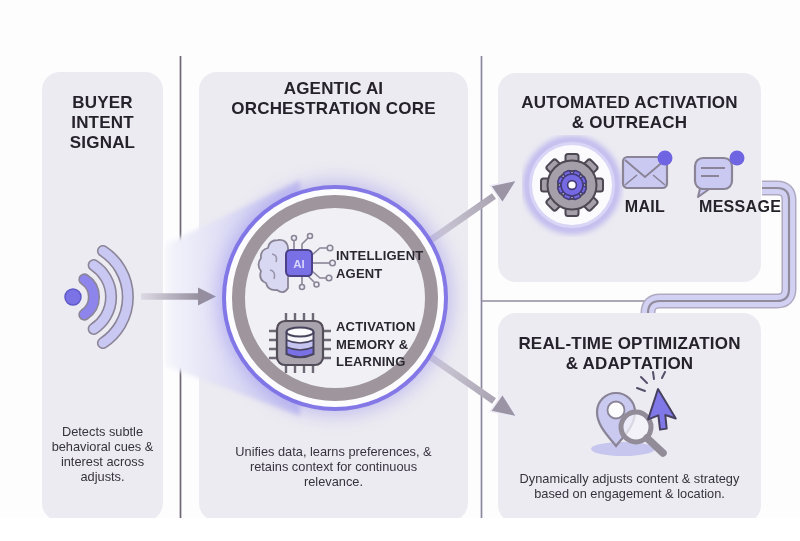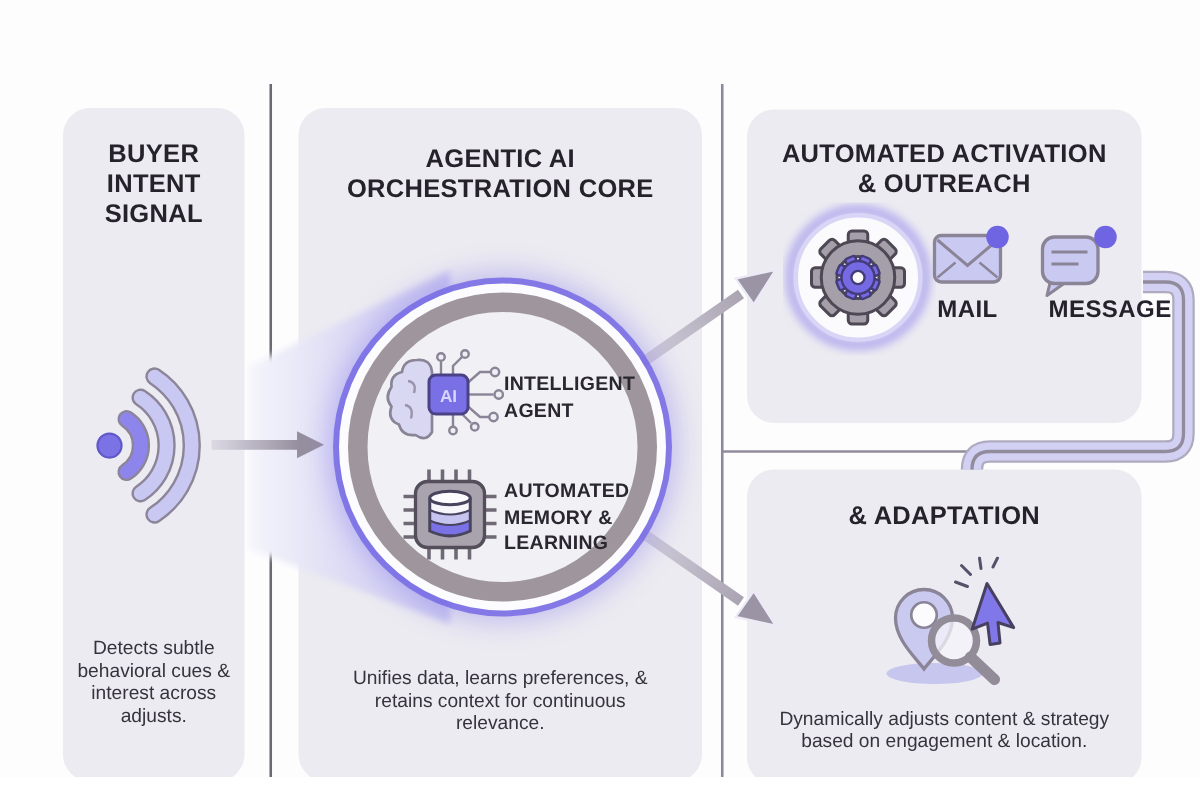--- a/index.html
+++ b/index.html
@@ -102,21 +102,21 @@
     <circle cx="43" cy="57" r="8" fill="#7b72e6" stroke="#6059c8" stroke-width="1.5"></circle>
   </svg>
 
   <div class="body-text" style="left:42px;top:424px;width:121px;">
     <div>Detects subtle</div>
     <div>behavioral cues &amp;</div>
     <div>interest across</div>
     <div>adjusts.</div>
   </div>
 
-  <div class="title" style="left:199px;top:96px;width:269px;">
+  <div class="title" style="left:199px;top:79px;width:269px;">
     <div>AGENTIC AI</div>
     <div>ORCHESTRATION CORE</div>
   </div>
 
   <svg class="icon-svg" style="left:252px;top:222px;" width="92" height="84" viewBox="0 0 92 84">
     <path d="M36 26 Q35 17 26 18 Q17 18 16 26 Q8 28 9 36 Q4 43 9 49 Q6 58 14 61 Q16 69 25 68 Q32 73 36 66 Z" fill="#d8d8f3" stroke="#8a8496" stroke-width="1.8" stroke-linejoin="round"></path>
     <path d="M20 32 Q26 33 24 40 M18 48 Q24 49 22 57" fill="none" stroke="#9a94aa" stroke-width="1.6"></path>
     <g fill="none" stroke="#8a8496" stroke-width="1.6">
       <path d="M60 33 L68 26 L75 26"></path>
         <path d="M60 41 L77 41"></path>
@@ -154,21 +154,21 @@
     <rect x="15" y="14" width="46" height="44" rx="8" fill="#a9a3ae" stroke="#534e5a" stroke-width="2.2"></rect>
     <path d="M24.5 25 V47 Q38 53.5 51.5 47 V25 Z" fill="#f7f7fb"></path>
     <path d="M24.5 33 Q38 39 51.5 33 V40 Q38 46 24.5 40 Z" fill="#c5c4f1"></path>
     <path d="M24.5 40 Q38 46 51.5 40 V47 Q38 53 24.5 47 Z" fill="#7b71e6"></path>
     <path d="M24.5 33 Q38 39 51.5 33 M24.5 40 Q38 46 51.5 40" fill="none" stroke="#49445e" stroke-width="1.4"></path>
     <path d="M24.5 25 V47 Q38 53.5 51.5 47 V25" fill="none" stroke="#49445e" stroke-width="2"></path>
     <ellipse cx="38" cy="25" rx="13.5" ry="4.5" fill="#fcfcfe" stroke="#49445e" stroke-width="2"></ellipse>
   </svg>
 
   <div class="core-label" style="left:336px;top:318px;">
-    <div>AUTOMATED</div>
+    <div>ACTIVATION</div>
     <div>MEMORY &amp;</div>
     <div>LEARNING</div>
   </div>
 
   <div class="body-text" style="left:199px;top:428px;width:269px;margin-top:16px;">
     <div>Unifies data, learns preferences, &amp;</div>
     <div>retains context for continuous</div>
     <div>relevance.</div>
   </div>
 
@@ -225,20 +225,21 @@
     <rect x="9" y="12" width="37" height="31" rx="8" fill="#c9c9f2" stroke="#8a8496" stroke-width="2.2"></rect>
     <path d="M15 22 H39 M15 30 H33" fill="none" stroke="#8a8496" stroke-width="2"></path>
     <circle cx="51" cy="12" r="7.5" fill="#6f64e2"></circle>
   </svg>
 
   <div class="mini-label" style="left:615px;top:198px;width:60px;">MAIL</div>
   <div class="mini-label" style="left:699px;top:198px;width:66px;">MESSAGE</div>
 
 
   <div class="title" style="left:498px;top:334px;width:263px;">
+    <div>REAL-TIME OPTIMIZATION</div>
     <div>&amp; ADAPTATION</div>
   </div>
 
   <svg class="icon-svg" style="left:585px;top:371px;" width="130" height="94" viewBox="0 0 130 94">
     <ellipse cx="38" cy="78" rx="32" ry="7" fill="#c6c6ee"></ellipse>
     <path d="M31 75 C24 66 12 55 12 41 A19 19 0 1 1 50 41 C50 55 38 66 31 75 Z" fill="#cacaf1" stroke="#8a8496" stroke-width="2.2"></path>
     <circle cx="31" cy="39" r="8.5" fill="#fcfcfe" stroke="#8a8496" stroke-width="1.8"></circle>
     <circle cx="51" cy="56" r="15" fill="rgba(244,244,250,0.75)" stroke="#928c98" stroke-width="5"></circle>
     <path d="M62 67 L78 82" stroke="#928c98" stroke-width="7.5" stroke-linecap="round"></path>
     <g stroke="#56506a" stroke-width="2" stroke-linecap="round">

